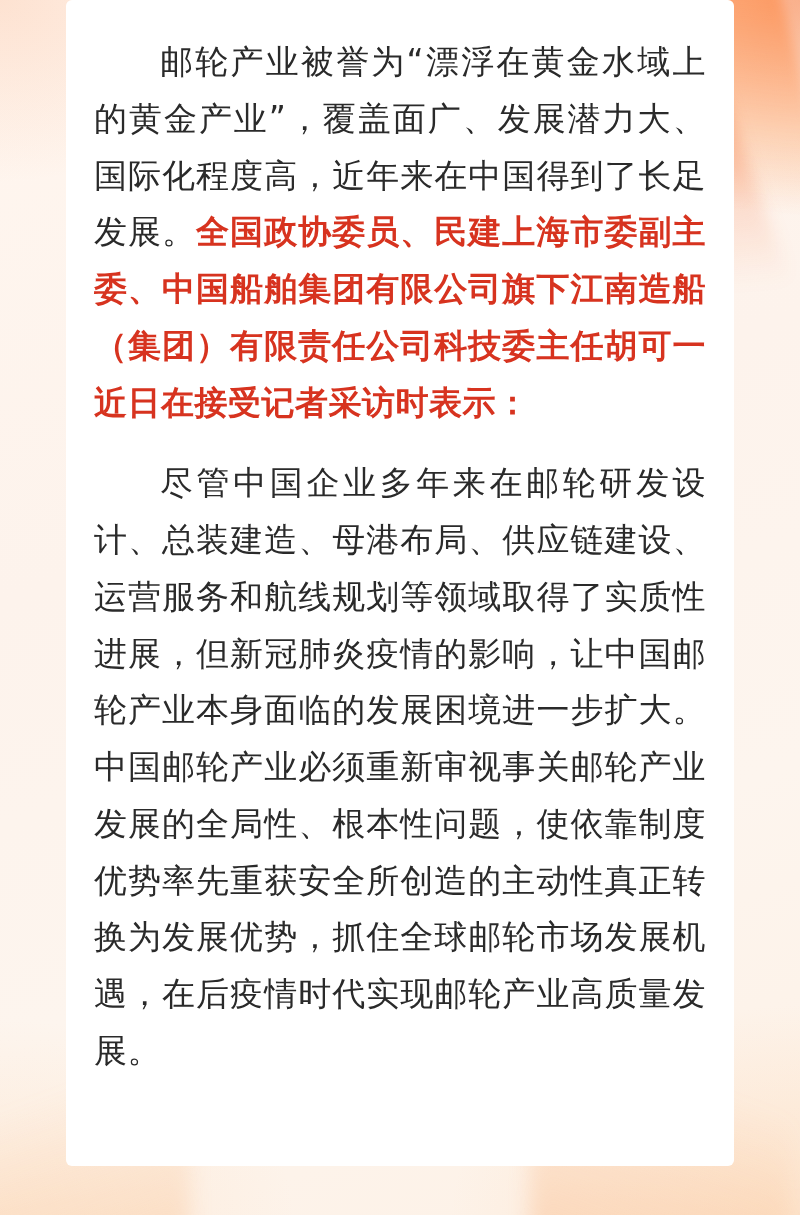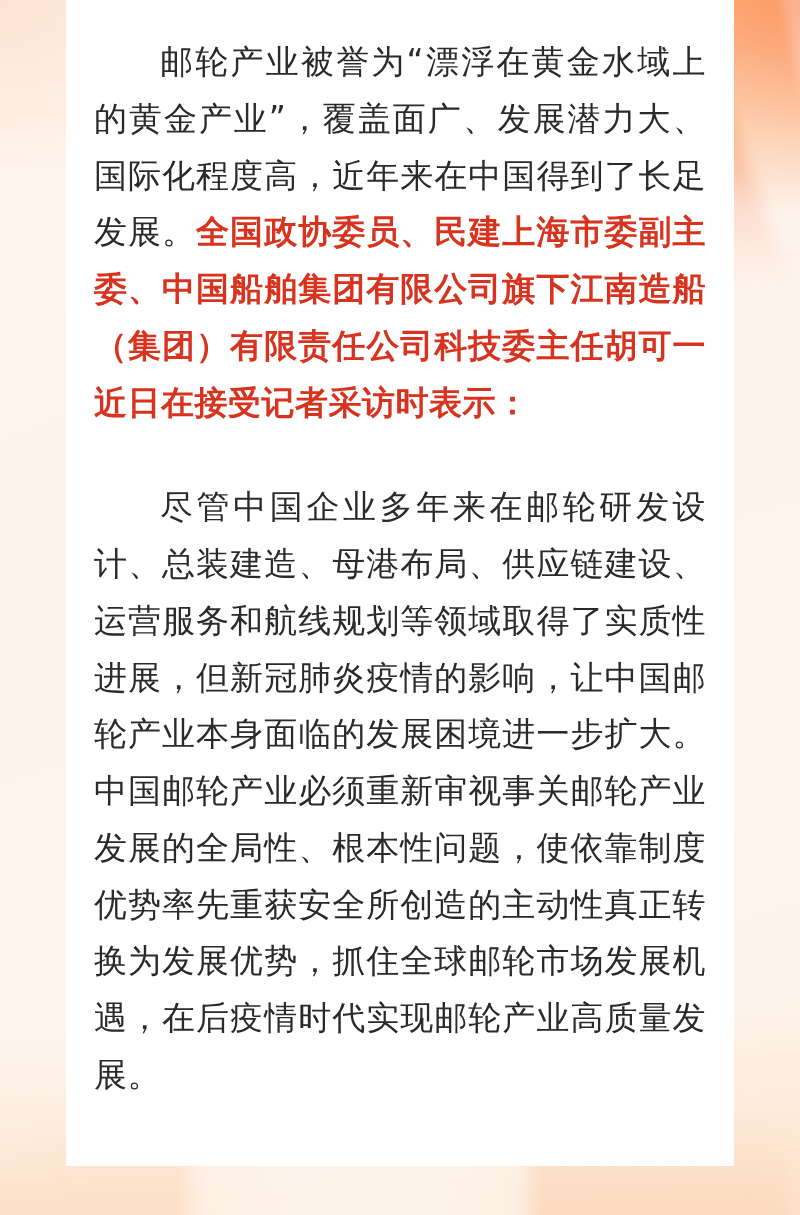--- a/index.html
+++ b/index.html
@@ -69,38 +69,39 @@
   
   .article-card {
     position: absolute;
     left: 66px;
     top: 0;
     width: 668px;
     height: 1166px;
     background: #ffffff;
     box-sizing: border-box;
     padding: 34px 28px 0 28px;
+    border-radius: 6px;
   }
 
   .article-body {
     font-family: "DejaVu Sans", "Liberation Sans", sans-serif;
     font-size: 33px;
     line-height: 1.72;
     color: #2a2a2a;
     letter-spacing: 0.5px;
     text-align: justify;
     text-justify: inter-character;
   }
 
   .para {
     margin: 0;
     text-indent: 2em;
   }
   .para + .para {
-    margin-top: 48px;
+    margin-top: 24px;
   }
 
   .highlight {
     color: #d7331f;
     font-weight: bold;
   }
 </style>
 </head>
 <body>
 

